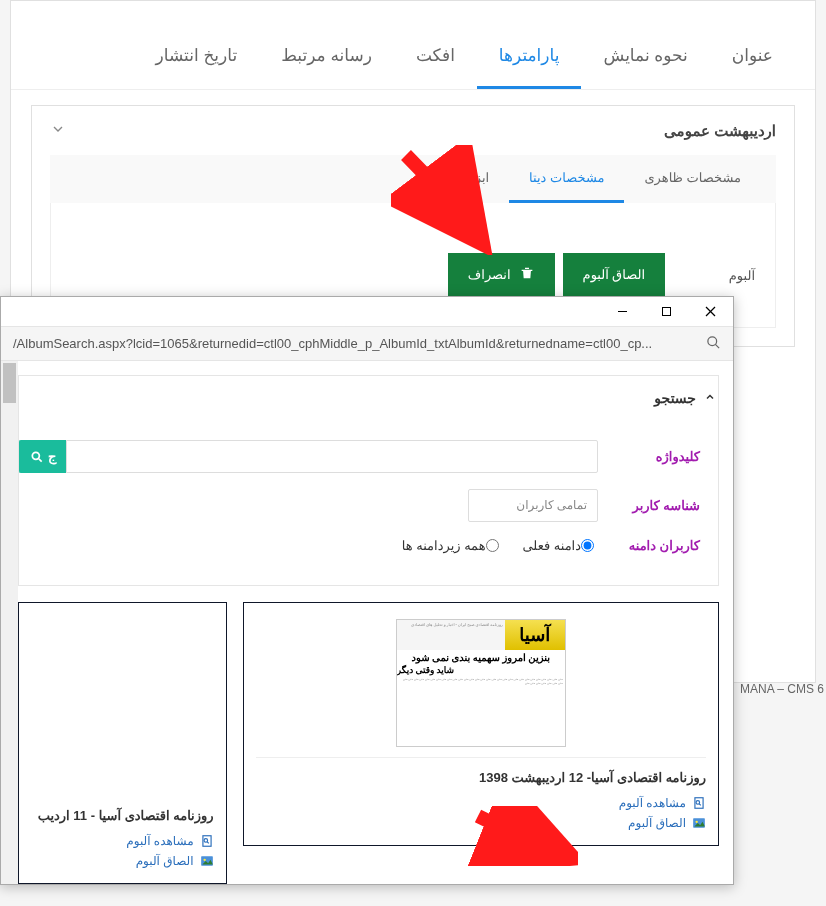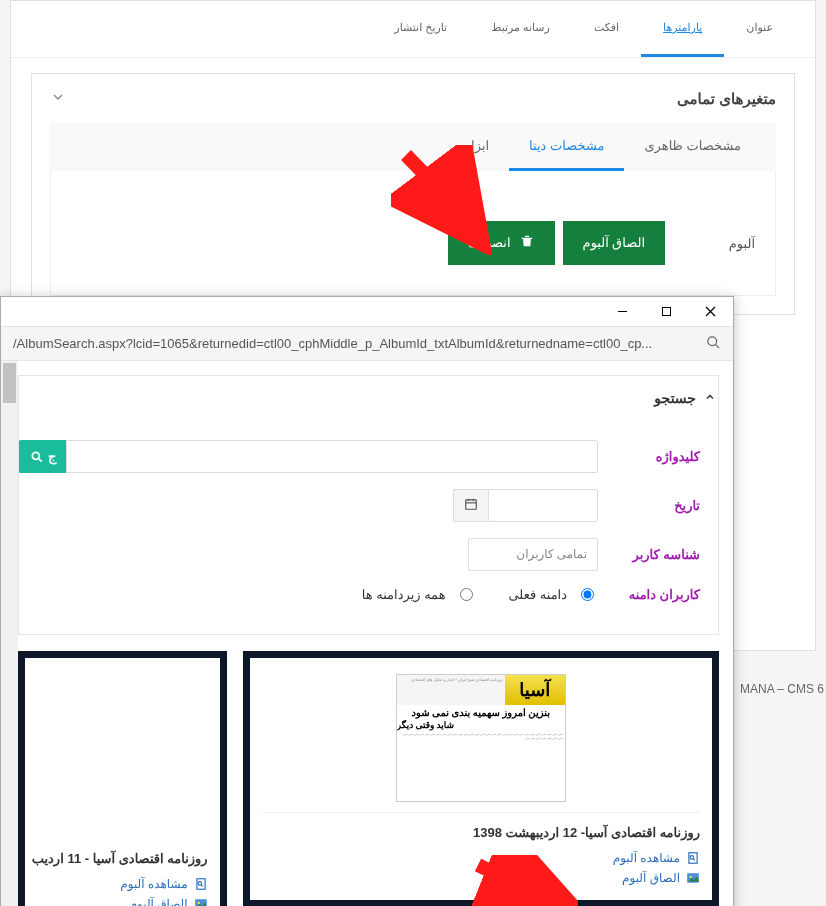--- a/index.html
+++ b/index.html
@@ -20,26 +20,26 @@
     }
     .tab-bar {
       display: flex;
       padding: 0 20px;
       border-bottom: 1px solid #eee;
     }
     .tab-item {
       padding: 20px 22px;
       color: #666;
       cursor: pointer;
-      font-size: 11px;
+      font-size: 17px;
+      margin-top: 24px;
     }
     .tab-item.active {
       color: #1e88e5;
       border-bottom: 3px solid #1e88e5;
-      text-decoration: underline;
     }
     .section-panel {
       margin: 15px 20px;
       border: 1px solid #e0e0e0;
       background: #fff;
     }
     .section-header {
       display: flex;
       justify-content: space-between;
       align-items: center;
@@ -219,29 +219,29 @@
     }
     .teal-addon {
       background: #1abc9c;
       border-color: #1abc9c;
       color: #fff;
       font-weight: bold;
       padding: 8px 10px;
     }
     .cal-icon svg { width: 14px; height: 14px; fill: #555; }
     .radio-group { display: flex; gap: 24px; align-items: center; padding-right: 4px;}
-    .radio-opt { display: flex; align-items: center; gap: 14px; color: #333; margin-left: 12px; }
+    .radio-opt { display: flex; align-items: center; gap: 0; color: #333; }
 
     .results-row {
       display: flex;
       gap: 16px;
       align-items: flex-start;
     }
     .result-card {
-      border: 7px solid #0f172a;
+      border: 1px solid #0f172a;
       padding: 12px;
       background: #fff;
     }
     .card-a { width: 480px; }
     .card-b { width: 210px; margin-right: auto;}
     .thumb-wrap { display: flex; justify-content: center; padding: 4px 0 10px; }
     .newspaper-thumb {
       width: 170px;
       height: 128px;
       border: 1px solid #ccc;
@@ -288,29 +288,30 @@
       color: #666;
       white-space: nowrap;
     }
   </style>
 </head>
 <body>
 
 <div class="main-container">
   <div class="tab-bar">
     <div class="tab-item">عنوان</div>
+    <div class="tab-item">نحوه نمایش</div>
     <div class="tab-item active">پارامترها</div>
     <div class="tab-item">افکت</div>
     <div class="tab-item">رسانه مرتبط</div>
     <div class="tab-item">تاریخ انتشار</div>
   </div>
 
   <div class="section-panel">
     <div class="section-header">
-      <span>متغیرهای تمامی</span>
+      <span>اردیبهشت عمومی</span>
       <span class="chevron-icon">
         <svg viewBox="0 0 24 24" fill="none" stroke="#888" stroke-width="2">
             <polyline points="6 9 12 15 18 9"></polyline>
           </svg>
       </span>
     </div>
     <div class="inner-content">
       <div class="sub-tab-bar">
         <div class="sub-tab">مشخصات ظاهری</div>
         <div class="sub-tab active">مشخصات دیتا</div>
@@ -396,36 +397,20 @@
           <div class="srow">
             <div class="srow-label">کلیدواژه</div>
             <div class="srow-control">
               <input type="text" class="text-input keyword-input" style="">
               <div class="input-addon teal-addon">
                 <span>ج</span>
                 <svg width="14" height="14" viewBox="0 0 24 24" fill="none" stroke="#fff" stroke-width="3" style="margin-right:4px;">
                     <circle cx="10" cy="10" r="6"></circle>
                     <line x1="15" y1="15" x2="20" y2="20"></line>
                   </svg>
-              </div>
-            </div>
-          </div>
-          <div class="srow">
-            <div class="srow-label">تاریخ</div>
-            <div class="srow-control" style="flex:0;">
-              <input type="text" class="text-input date-input" style="">
-              <div class="input-addon">
-                <span class="cal-icon">
-                  <svg viewBox="0 0 24 24">
-                      <rect x="3" y="5" width="18" height="16" rx="1" fill="none" stroke="#555" stroke-width="2"></rect>
-                      <line x1="3" y1="10" x2="21" y2="10" stroke="#555" stroke-width="2"></line>
-                      <line x1="8" y1="3" x2="8" y2="7" stroke="#555" stroke-width="2"></line>
-                      <line x1="16" y1="3" x2="16" y2="7" stroke="#555" stroke-width="2"></line>
-                    </svg>
-                </span>
               </div>
             </div>
           </div>
           <div class="srow">
             <div class="srow-label">شناسه کاربر</div>
             <div class="srow-control" style="flex:0;">
               <input type="text" class="text-input user-select" value="تمامی کاربران" style="">
             </div>
           </div>
           <div class="srow">

